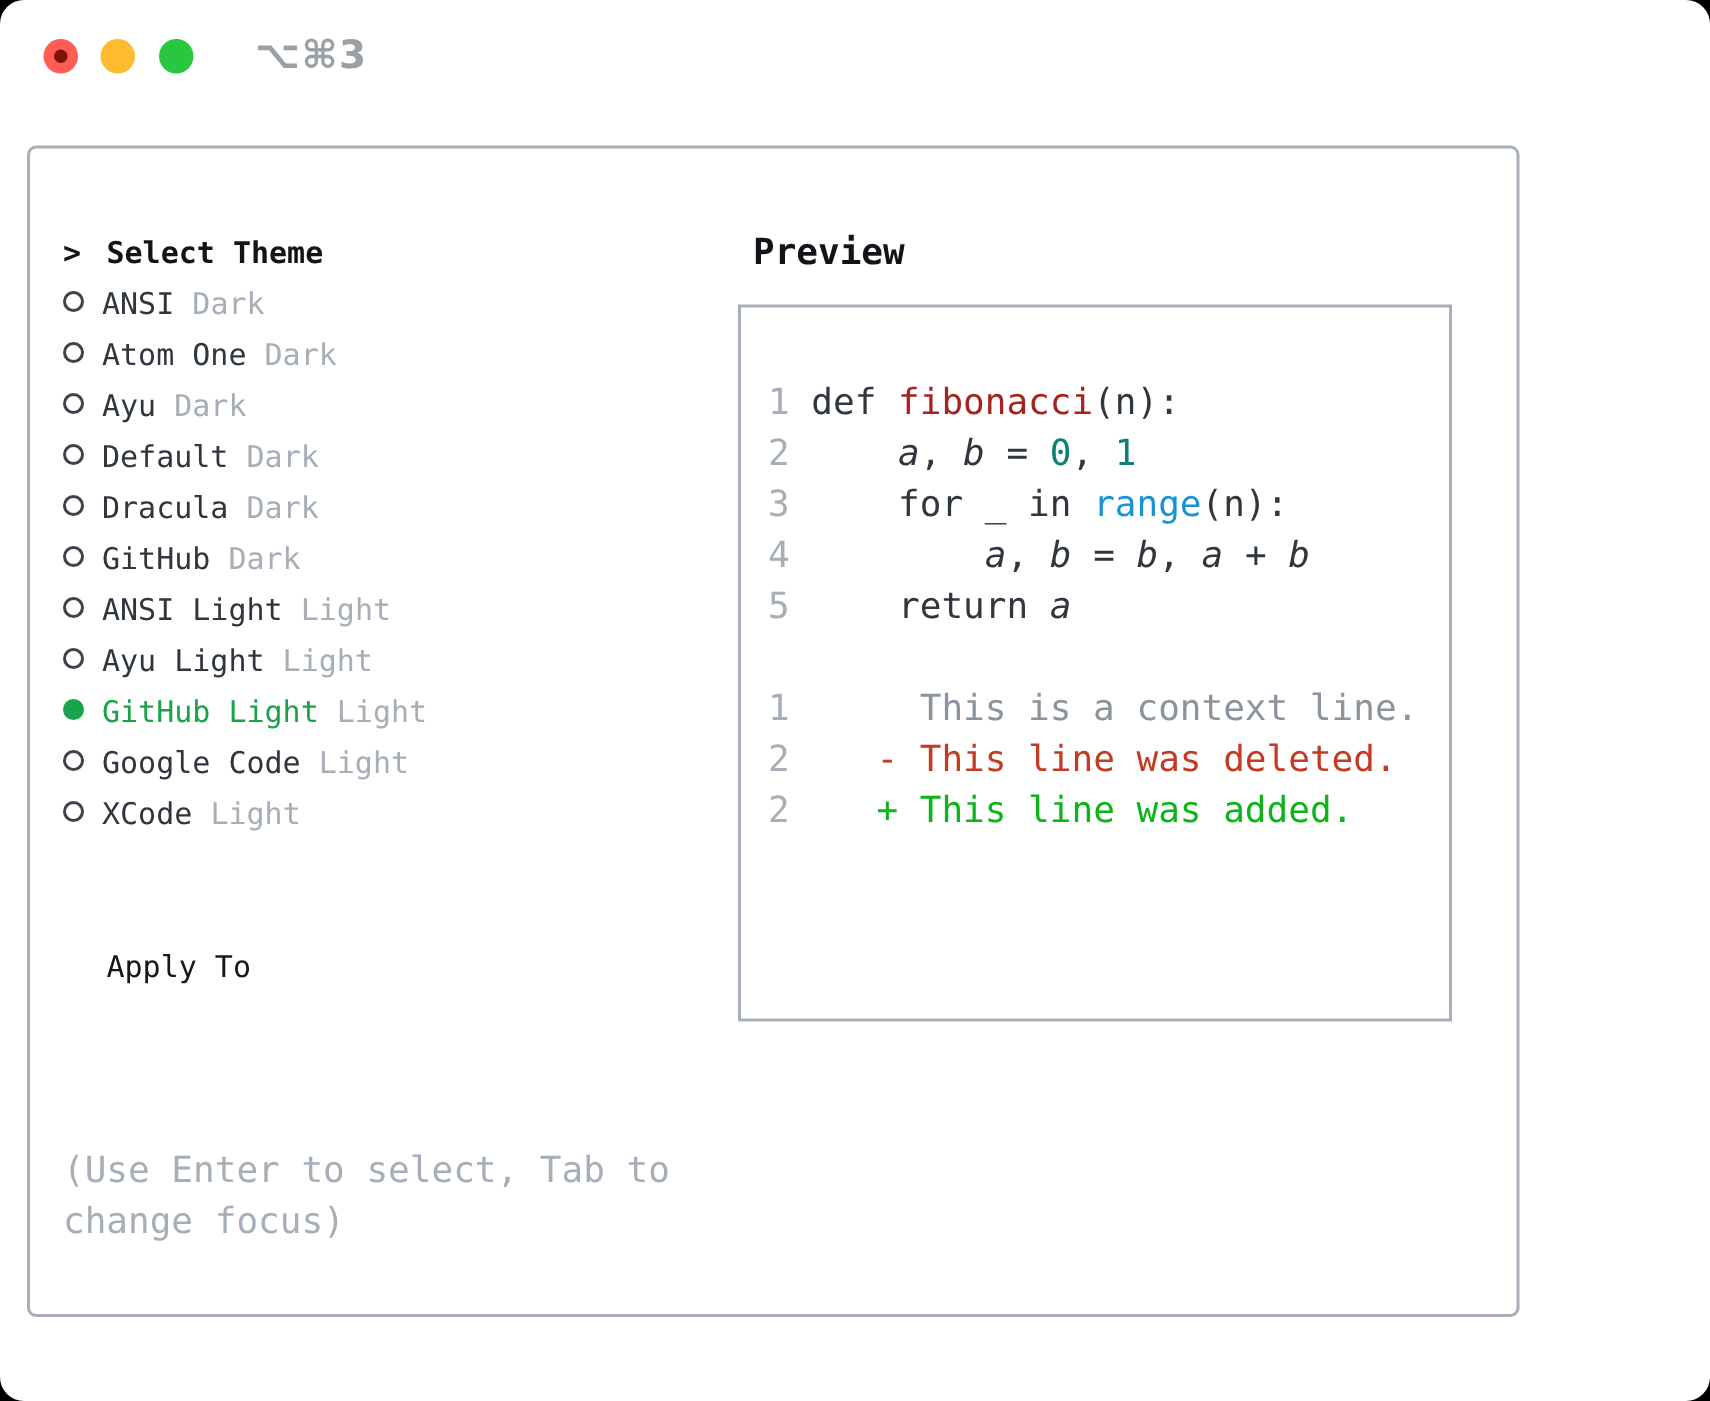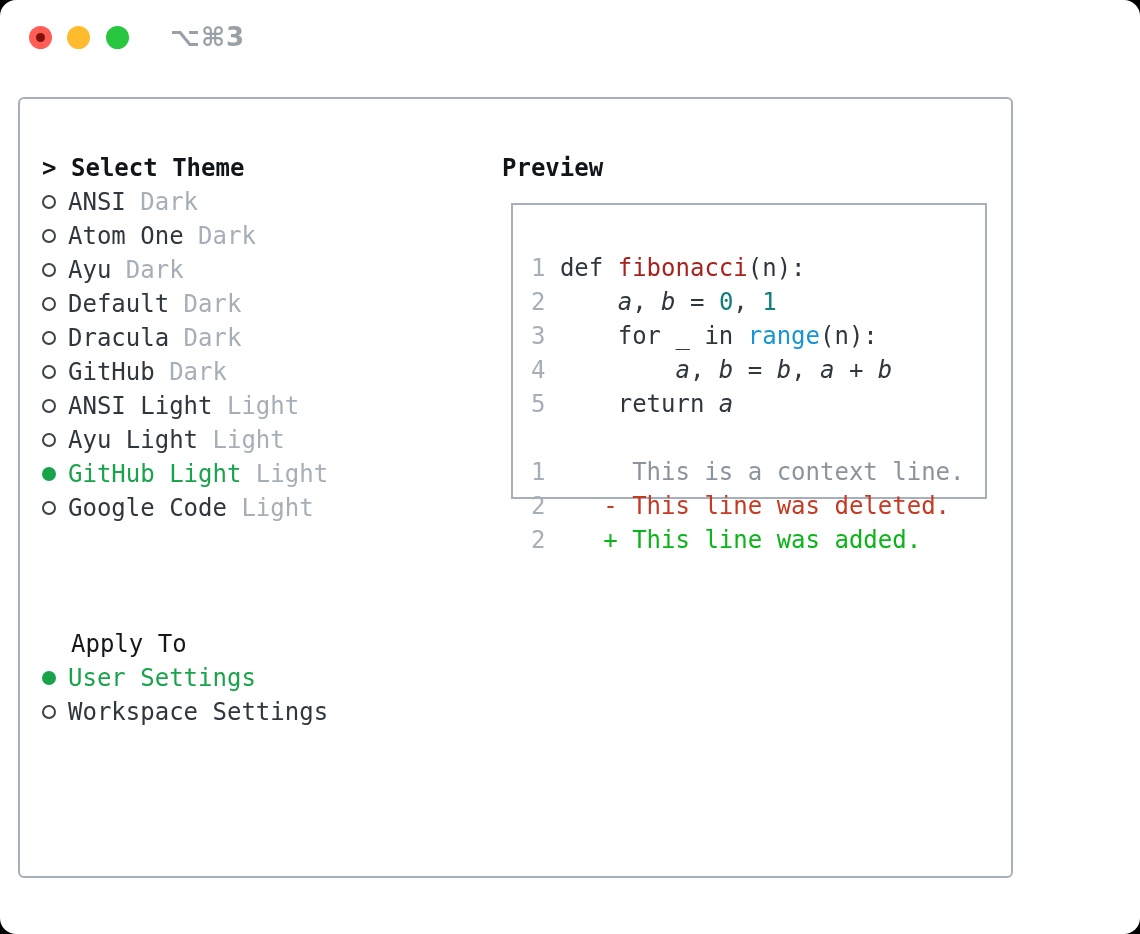--- a/index.html
+++ b/index.html
@@ -34,21 +34,21 @@
   .tl.green{left:106px;background:var(--traffic-green);}
   .win-title{
     position:absolute;left:170px;top:22px;font-size:26px;color:var(--title-gray);
     font-weight:bold;letter-spacing:1px;font-family:"DejaVu Sans","Liberation Sans",sans-serif;
   }
   
   .panel{
     position:absolute;left:18px;top:97px;width:995px;height:781px;
     border:2px solid var(--border-gray);border-radius:6px;background:#fff;
   }
-  .row{height:34px;line-height:34px;font-size:24px;color:var(--text-dark);white-space:pre;}
+  .row{height:34px;line-height:34px;font-size:20px;color:var(--text-dark);white-space:pre;}
   
   .left-col{position:absolute;left:22px;top:52px;width:440px;}
   .list-header{font-weight:bold;color:#111418;}
   .list-header .cursor{display:inline-block;width:29px;}
   .radio{
     display:inline-block;width:14px;height:14px;border-radius:50%;
     border:2px solid #3c434b;margin-right:12px;vertical-align:1px;
   }
   .radio.filled{border-color:var(--accent-green);background:var(--accent-green);}
   .theme-item .lbl{color:var(--text-dark);}
@@ -60,21 +60,21 @@
   .hint{
     position:absolute;left:22px;top:664px;width:440px;
     font-size:24px;line-height:34px;color:var(--muted-gray);white-space:normal;
   }
   
   .preview-header{
     position:absolute;left:482px;top:52px;height:34px;line-height:34px;
     font-size:24px;font-weight:bold;color:#111418;
   }
   .preview-box{
-    position:absolute;left:491px;top:104px;width:476px;height:296px;
+    position:absolute;left:472px;top:104px;width:476px;height:478px;
     border:2px solid var(--border-gray);background:#fff;
   }
   .preview-lines{padding:46px 0 0 18px;}
   .pline{height:34px;line-height:34px;font-size:24px;white-space:pre;color:var(--text-dark);}
   .pline .num{color:var(--muted-gray);}
   .seg-code{color:var(--text-dark);}
   .seg-fn{color:var(--function-red);}
   .seg-num{color:var(--number-teal);}
   .seg-builtin{color:var(--builtin-blue);}
   .seg-var{color:var(--text-dark);font-style:italic;}
@@ -105,31 +105,29 @@
           <div class="row theme-item"><span class="radio"></span><span class="lbl">ANSI</span><span class="suffix"> Dark</span></div>
           <div class="row theme-item"><span class="radio"></span><span class="lbl">Atom One</span><span class="suffix"> Dark</span></div>
           <div class="row theme-item"><span class="radio"></span><span class="lbl">Ayu</span><span class="suffix"> Dark</span></div>
           <div class="row theme-item"><span class="radio"></span><span class="lbl">Default</span><span class="suffix"> Dark</span></div>
           <div class="row theme-item"><span class="radio"></span><span class="lbl">Dracula</span><span class="suffix"> Dark</span></div>
           <div class="row theme-item"><span class="radio"></span><span class="lbl">GitHub</span><span class="suffix"> Dark</span></div>
           <div class="row theme-item"><span class="radio"></span><span class="lbl">ANSI Light</span><span class="suffix"> Light</span></div>
           <div class="row theme-item"><span class="radio"></span><span class="lbl">Ayu Light</span><span class="suffix"> Light</span></div>
           <div class="row theme-item selected"><span class="radio filled"></span><span class="lbl">GitHub Light</span><span class="suffix"> Light</span></div>
           <div class="row theme-item"><span class="radio"></span><span class="lbl">Google Code</span><span class="suffix"> Light</span></div>
+          <div class="row theme-item"><span class="radio"></span><span class="lbl">XCode</span><span class="suffix"> Light</span></div>
         </div>
     </div>
 
     <div class="apply-block">
       <div class="row apply-header">Apply To</div>
-      <div id="apply-items">
-          <div class="row theme-item selected apply-item"><span class="radio filled"></span><span class="lbl">User Settings</span></div>
-          <div class="row theme-item apply-item"><span class="radio"></span><span class="lbl">Workspace Settings</span></div>
-        </div>
     </div>
 
+    <div class="hint">(Use Enter to select, Tab to change focus)</div>
 
     <div class="preview-header">Preview</div>
 
     <div class="preview-box">
       <div class="preview-lines" id="preview-lines">
           <div class="pline"><span class="num">1 </span><span class="seg-code">def </span><span class="seg-fn">fibonacci</span><span class="seg-code">(n):</span></div>
           <div class="pline"><span class="num">2 </span><span class="seg-code">    </span><span class="seg-var">a</span><span class="seg-code">, </span><span class="seg-var">b</span><span class="seg-code"> = </span><span class="seg-num">0</span><span class="seg-code">, </span><span class="seg-num">1</span></div>
           <div class="pline"><span class="num">3 </span><span class="seg-code">    for _ in </span><span class="seg-builtin">range</span><span class="seg-code">(n):</span></div>
           <div class="pline"><span class="num">4 </span><span class="seg-code">        </span><span class="seg-var">a</span><span class="seg-code">, </span><span class="seg-var">b</span><span class="seg-code"> = </span><span class="seg-var">b</span><span class="seg-code">, </span><span class="seg-var">a</span><span class="seg-code"> + </span><span class="seg-var">b</span></div>
           <div class="pline"><span class="num">5 </span><span class="seg-code">    return </span><span class="seg-var">a</span></div>

